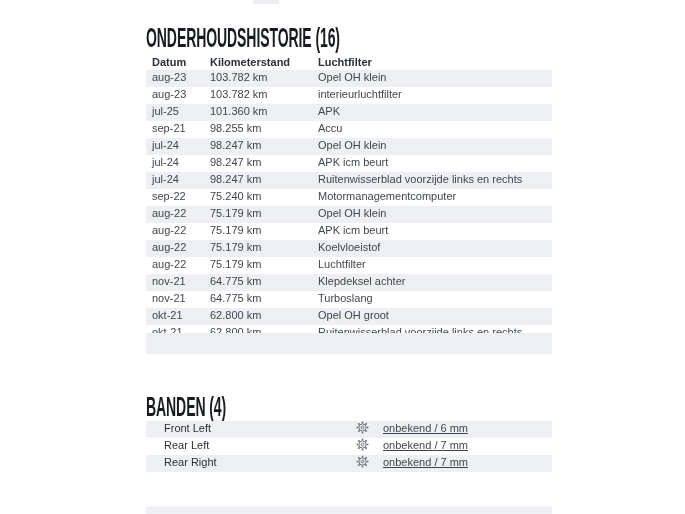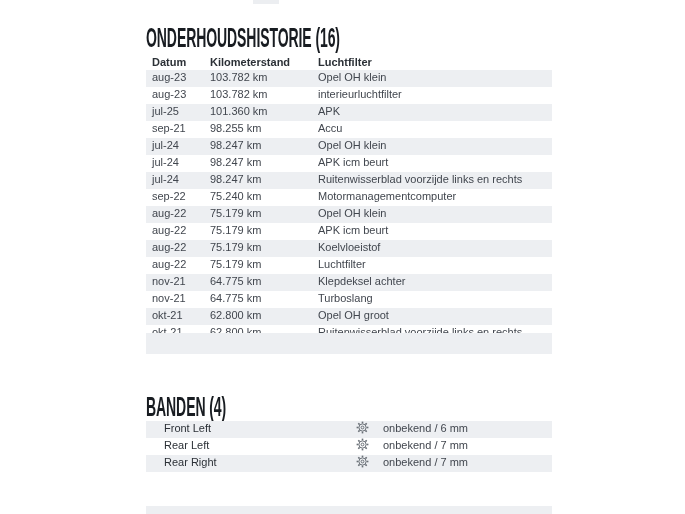--- a/index.html
+++ b/index.html
@@ -59,21 +59,21 @@
     white-space: nowrap;
   }
   .trow:nth-child(odd) { background: #edeff2; }
   .trow span { position: absolute; top: 0; white-space: nowrap; }
 
   .c-datum { left: 6px; }
   .c-km    { left: 64px; }
   .c-oms   { left: 172px; }
 
   .c-tire-label { left: 18px; font-weight: 400; color: #2b3036; }
-  .c-tire-value { left: 237px; }
+  .c-tire-value { left: 237px; text-decoration: underline; }
   .gear-wrap {
     position: absolute;
     left: 210px;
     top: 1px;
     width: 13px;
     height: 13px;
   }
   .gear-wrap svg { display: block; }
 
   .gray-bar {

